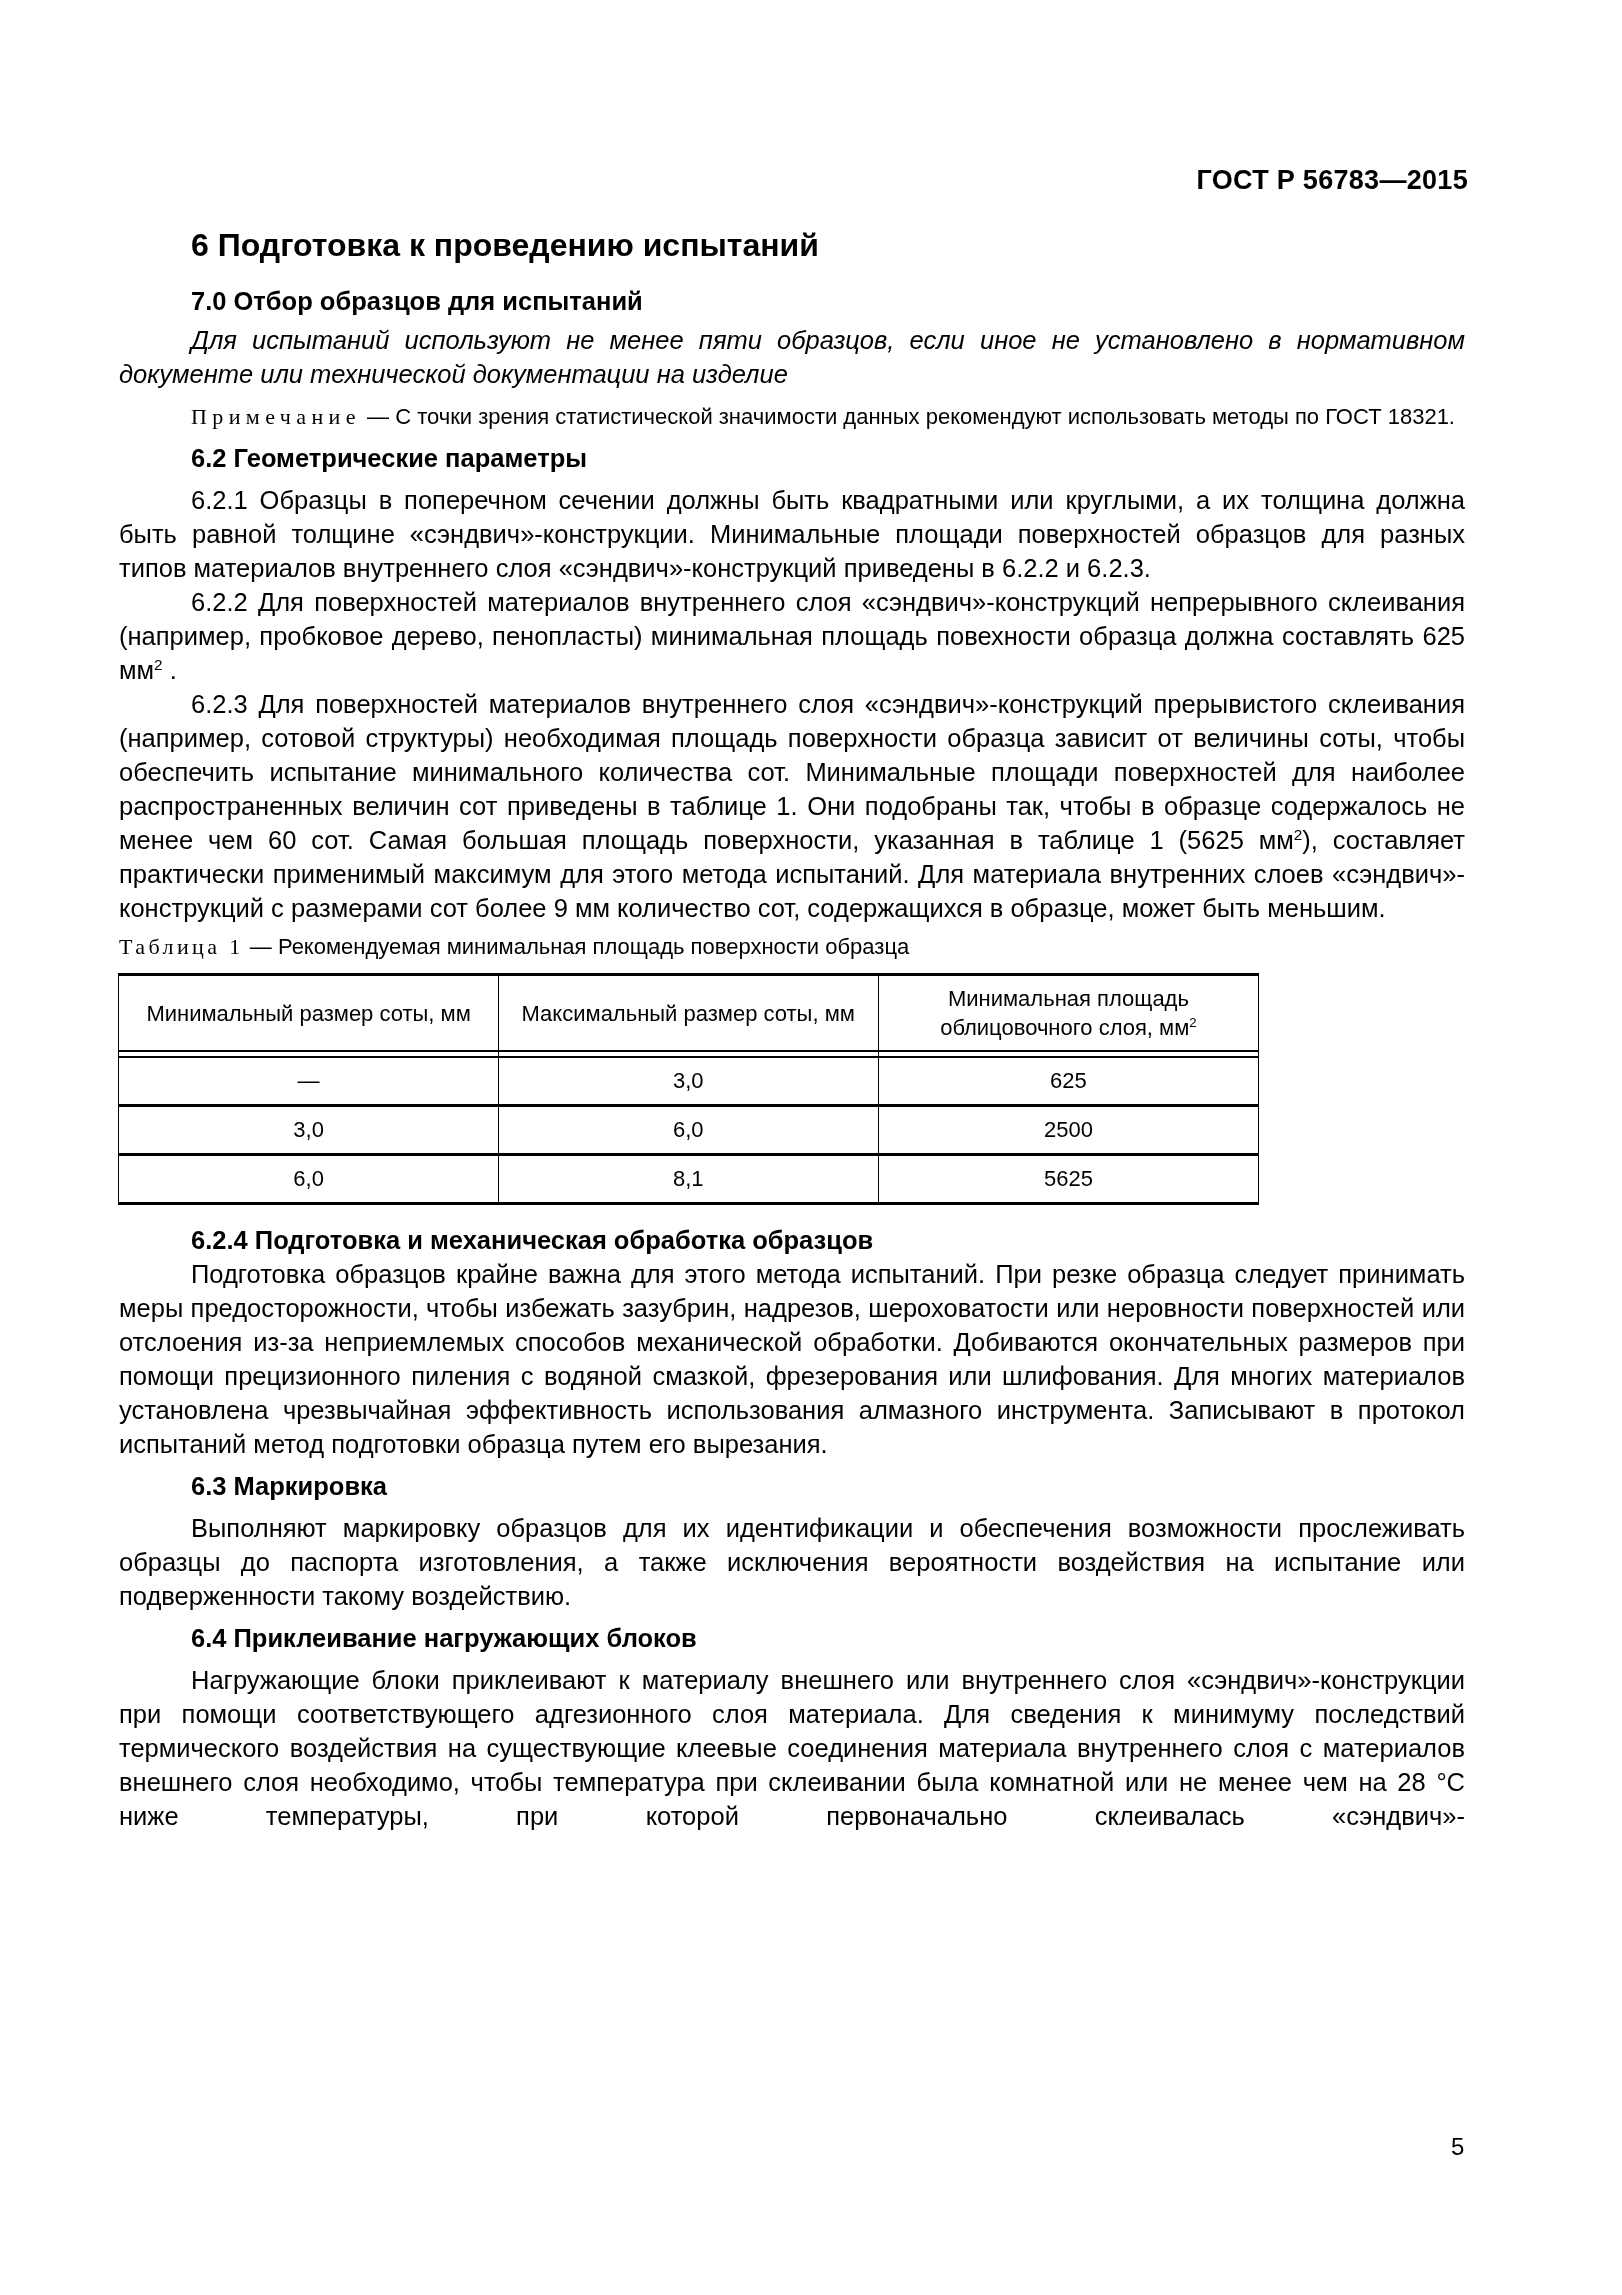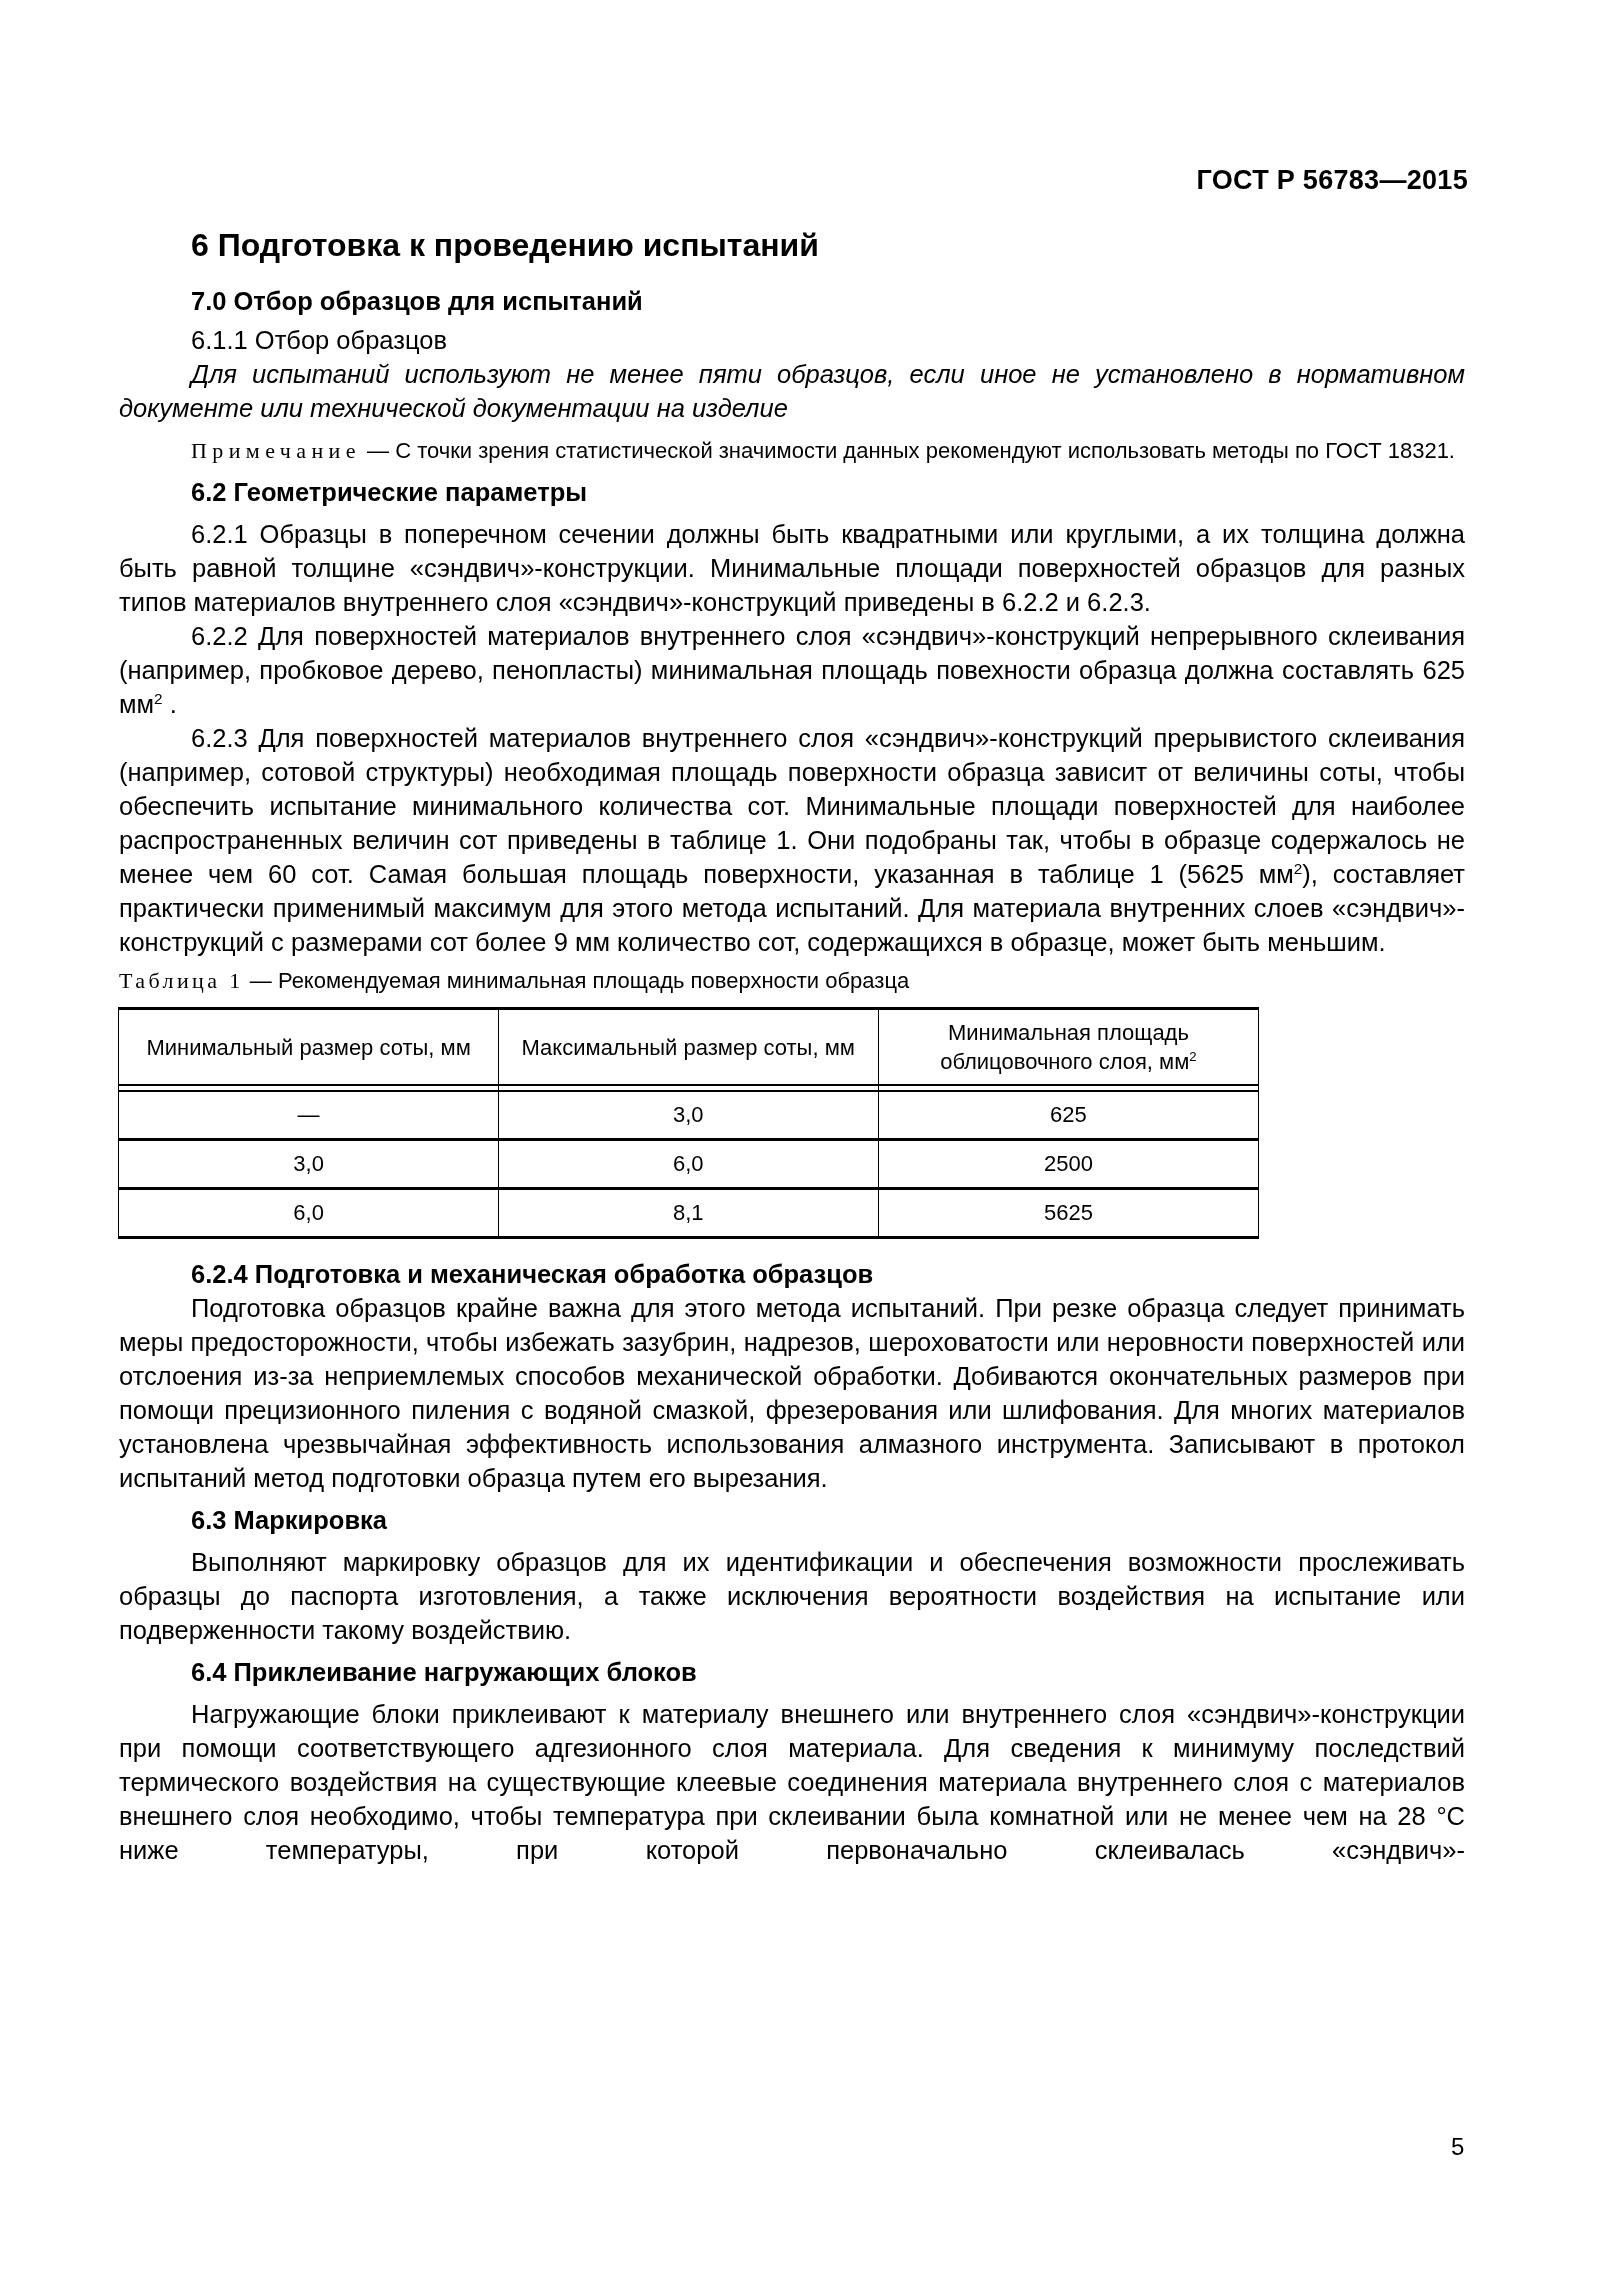--- a/index.html
+++ b/index.html
@@ -30,21 +30,20 @@
 
 <div class="abs doc-header">ГОСТ Р 56783—2015</div>
 
 <div class="content">
 
   <div class="h1">6  Подготовка к проведению испытаний</div>
 
   <div style="height:19px"></div>
   <div class="h2">7.0  Отбор образцов для испытаний</div>
   <div style="height:5.4px"></div>
-  <p class="ind">6.1.1  Отбор образцов</p>
   <p class="ind it">Для испытаний используют не менее пяти образцов, если иное не установлено в нормативном документе или технической документации на изделие</p>
   <div style="height:9.4px"></div>
   <div class="note"><span class="spaced">Примечание</span><span> —  С точки зрения статистической значимости данных рекомендуют использовать методы по ГОСТ 18321.</span></div>
 
   <div style="height:9.4px"></div>
   <div class="h2">6.2  Геометрические параметры</div>
   <div style="height:8px"></div>
   <p class="ind">6.2.1  Образцы в поперечном сечении должны быть квадратными или круглыми, а их толщина должна быть равной толщине «сэндвич»-конструкции. Минимальные площади поверхностей образцов для разных типов материалов внутреннего слоя «сэндвич»-конструкций приведены в 6.2.2  и 6.2.3.</p>
   <p class="ind"><span>6.2.2  Для поверхностей материалов внутреннего слоя «сэндвич»-конструкций непрерывного склеивания  (например, пробковое дерево, пенопласты) минимальная площадь повехности образца должна составлять 625 мм</span><sup>2</sup><span> .</span></p>
   <p class="ind"><span>6.2.3 Для поверхностей материалов внутреннего слоя «сэндвич»-конструкций прерывистого склеивания (например, сотовой структуры) необходимая площадь поверхности образца зависит от величины соты, чтобы обеспечить испытание минимального количества сот. Минимальные площади поверхностей для наиболее распространенных величин сот приведены в таблице 1. Они подобраны так, чтобы в образце содержалось не менее чем 60 сот. Самая большая площадь поверхности, указанная в таблице 1 (5625 мм</span><sup>2</sup><span>), составляет практически применимый максимум для этого метода испытаний. Для материала внутренних слоев «сэндвич»-конструкций с размерами сот более 9 мм количество сот, содержащихся в образце, может быть меньшим.</span></p>

